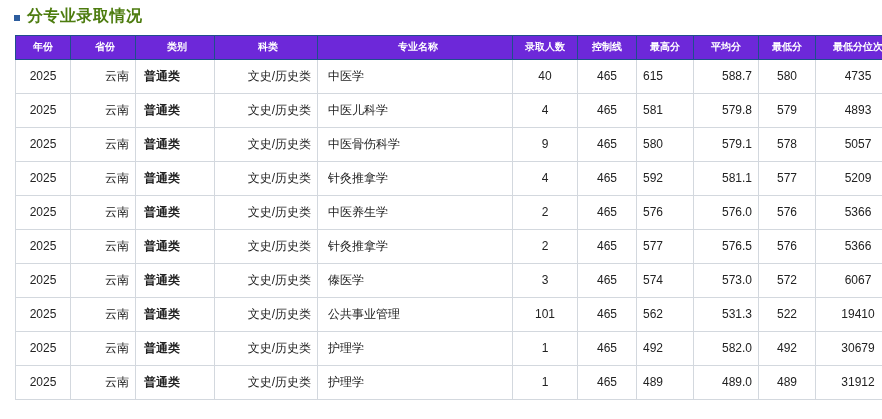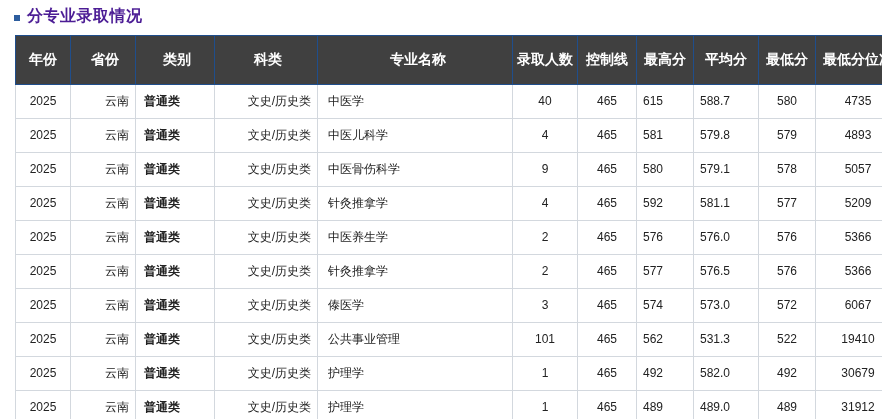--- a/index.html
+++ b/index.html
@@ -19,64 +19,64 @@
     box-sizing: border-box;
     padding: 0;
   }
   .section-title {
     display: flex;
     align-items: center;
     gap: 7px;
     padding: 6px 0 8px 14px;
     font-size: 16px;
     font-weight: bold;
-    color: #4c1d95;
+    color: #4d7c0f;
     letter-spacing: 0.5px;
   }
   .bullet-square {
     width: 6px;
     height: 6px;
     background: #2d5d9e;
     display: inline-block;
     transform: translateY(1px);
   }
   table.grade-table {
     border-collapse: collapse;
     width: 852px;
     margin-left: 15px;
     table-layout: fixed;
   }
   table.grade-table th {
-    background: #404040;
+    background: #6d28d9;
     color: #ffffff;
-    font-size: 14px;
+    font-size: 10px;
     font-weight: bold;
     border: 1px solid #1f4e8c;
-    padding: 15px 4px;
+    padding: 5px 4px;
     line-height: 1.25;
     text-align: center;
     vertical-align: middle;
   }
   table.grade-table td {
     border: 1px solid #d3d8de;
     font-size: 12px;
     padding: 7px 6px;
     color: #222222;
     vertical-align: middle;
     height: 19px;
   }
   .c-year   { width: 46px;  text-align: center; }
   .c-prov   { width: 52px;  text-align: right; padding-left: 8px !important; }
   .c-cat    { width: 66px;  text-align: left; padding-left: 8px !important; font-weight: bold; }
   .c-sub    { width: 90px;  text-align: right; padding-left: 8px !important; }
   .c-major  { width: 180px; text-align: left; padding-left: 10px !important; }
   .c-count  { width: 56px;  text-align: center; }
   .c-line   { width: 50px;  text-align: center; }
   .c-max    { width: 48px;  }
-  .c-avg    { width: 56px;  text-align: left; }
+  .c-avg    { width: 56px;  text-align: right; }
   .c-min    { width: 48px;  text-align: center; }
   .c-rank   { width: 76px;  text-align: center; }
 
   th.c-prov, th.c-cat, th.c-sub, th.c-major, th.c-type { text-align: left; padding-left: 8px; }
 
   tbody tr { background: #ffffff; }
 </style>
 </head>
 <body>
 

